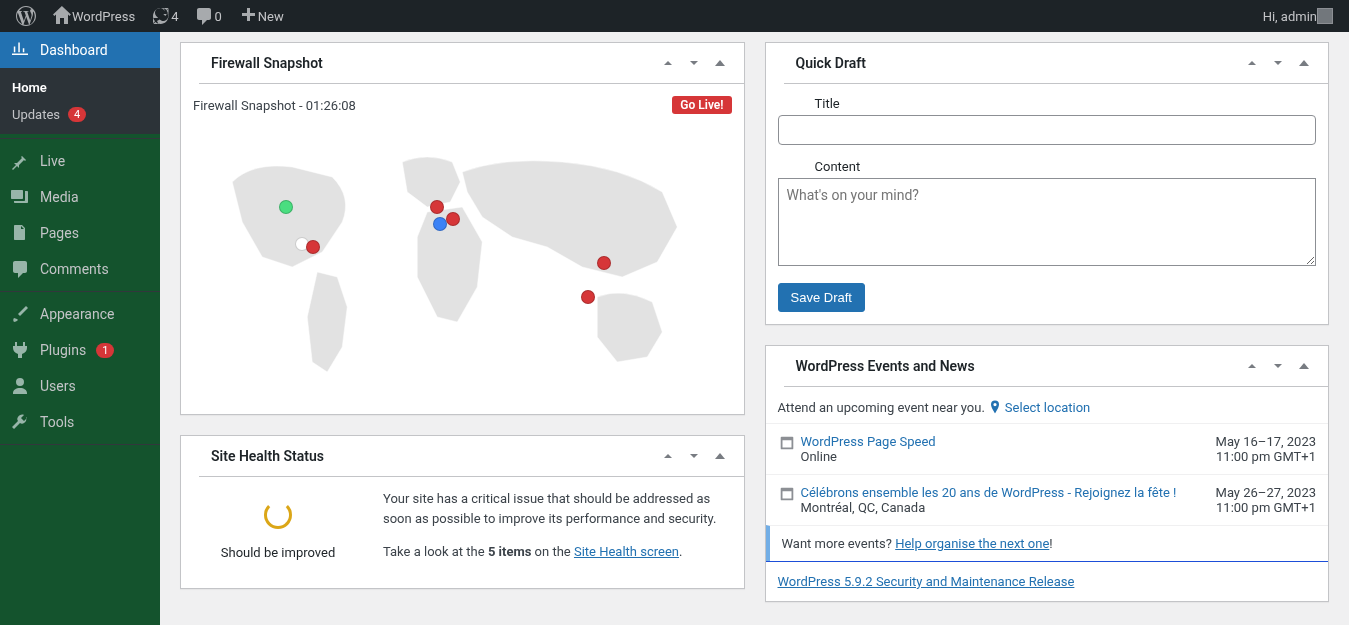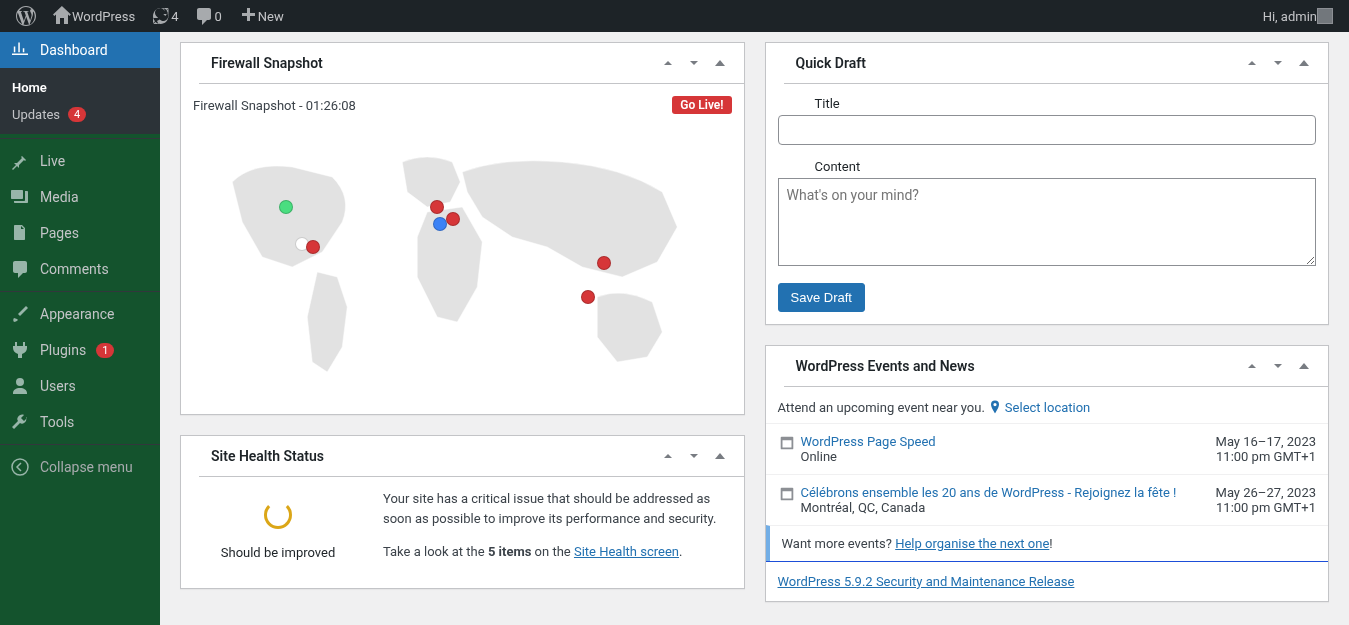--- a/index.html
+++ b/index.html
@@ -178,27 +178,20 @@
       </svg>
     <span>Users</span>
   </div>
   <div class="sidebar-item">
     <svg width="20" height="20" viewBox="0 0 20 20">
         <path d="M17 6l-3 3-3-3 3-3c-2-1-5 0-6 2-1 1-1 3 0 4l-6 6 2 2 6-6c1 1 3 1 4 0 2-1 3-4 2-6l1 1z"></path>
       </svg>
     <span>Tools</span>
   </div>
   <div class="sidebar-sep"></div>
-  <div class="sidebar-item" style="color:#a7aaad;">
-    <svg width="20" height="20" viewBox="0 0 20 20">
-        <circle cx="10" cy="10" r="8" fill="none" stroke="rgba(240,246,252,.6)" stroke-width="1.5"></circle>
-        <path d="M11 6l-4 4 4 4" fill="none" stroke="rgba(240,246,252,.6)" stroke-width="1.5"></path>
-      </svg>
-    <span>Collapse menu</span>
-  </div>
 </div>
 
 <div class="content">
   <div class="dashboard-widgets">
     <div class="col">
 
       <div class="postbox">
         <div class="postbox-header">
           <h2>Firewall Snapshot</h2>
           <div class="postbox-controls">

